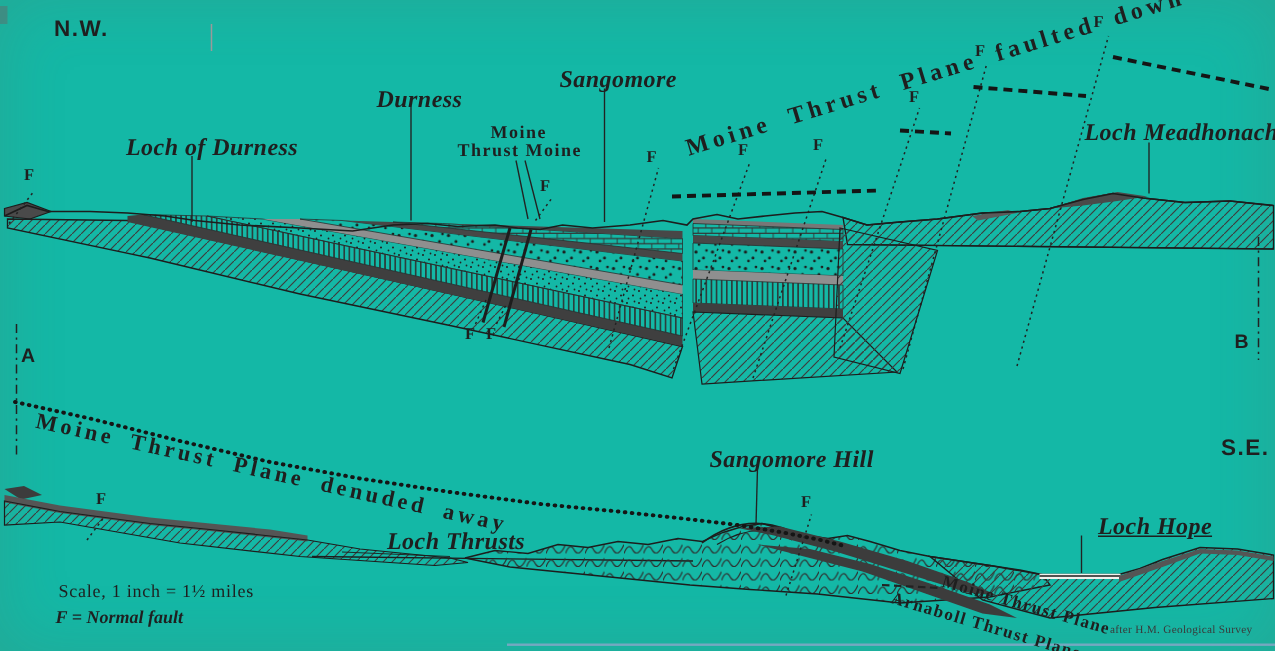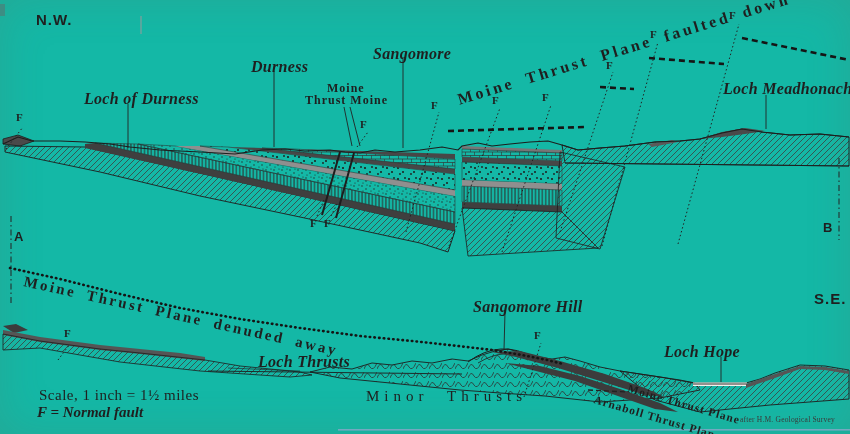--- a/index.html
+++ b/index.html
@@ -14,22 +14,22 @@
   .lbl{position:absolute;white-space:nowrap;line-height:1;color:#1f1f1f;}
   .place{font-size:16px;font-weight:bold;font-style:italic;letter-spacing:.3px;}
   .fmark{font-size:11px;font-weight:bold;font-family:"Liberation Serif",serif;}
   .compass{font-size:15px;font-weight:bold;font-family:"Liberation Sans","DejaVu Sans",sans-serif;letter-spacing:1px;}
   .marker-ab{font-size:13px;font-weight:bold;font-family:"Liberation Sans",sans-serif;}
   .bigtitle{font-size:16px;font-weight:600;letter-spacing:3px;word-spacing:6px;transform-origin:0 50%;}
   .midtitle{font-size:15px;font-weight:600;letter-spacing:2.5px;word-spacing:5px;transform-origin:0 50%;}
   .thrustlbl{font-size:12px;font-weight:600;letter-spacing:1px;text-align:center;}
   .rotlbl{font-size:11.5px;font-weight:600;letter-spacing:1px;transform-origin:0 50%;}
   .minor{font-size:15px;font-weight:500;letter-spacing:5px;word-spacing:10px;}
-  .scale1{font-size:15px;letter-spacing:.5px;}
-  .scale2{font-size:15px;font-weight:bold;font-style:italic;}
+  .scale1{font-size:12px;letter-spacing:.5px;}
+  .scale2{font-size:12px;font-weight:bold;font-style:italic;}
   .attrib{font-size:7.5px;color:#3a3a3a;letter-spacing:.2px;}
 </style>
 </head>
 <body>
 
 <div class="stage">
 
   <svg width="850" height="434" viewBox="0 0 850 434">
     <defs>
       <pattern id="hatch" width="6" height="6" patternUnits="userSpaceOnUse">
@@ -175,29 +175,28 @@
 
   <span class="lbl compass" style="left:36px;top:12px;">N.W.</span>
   <span class="lbl compass" style="left:814px;top:291px;">S.E.</span>
 
   <span class="lbl place" style="left:84px;top:91px;">Loch of Durness</span>
   <span class="lbl place" style="left:251px;top:59px;text-align:center;">Durness</span>
   <span class="lbl place" style="left:373px;top:46px;">Sangomore</span>
   <span class="lbl place" style="left:723px;top:81px;">Loch Meadhonach</span>
   <span class="lbl place" style="left:473px;top:299px;">Sangomore Hill</span>
   <span class="lbl place" style="left:258px;top:354px;">Loch Thrusts</span>
-  <span class="lbl place" style="left:664px;top:344px;">Loch Hope</span>
+  <span class="lbl place" style="left:732px;top:344px;text-decoration:underline;">Loch Hope</span>
 
   <span class="lbl thrustlbl" style="left:327px;top:82px;">Moine</span>
   <span class="lbl thrustlbl" style="left:305px;top:94px;">Thrust Moine</span>
 
   <span class="lbl bigtitle" style="left:458px;top:92px;transform:rotate(-17deg);">Moine Thrust Plane faulted down</span>
   <span class="lbl midtitle" style="left:24px;top:274px;transform:rotate(12.5deg);">Moine Thrust Plane denuded away</span>
 
-  <span class="lbl minor" style="left:366px;top:389px;">Minor Thrusts</span>
   <span class="lbl rotlbl" style="left:628px;top:383px;transform:rotate(16deg);">Moine Thrust Plane</span>
   <span class="lbl rotlbl" style="left:594px;top:394px;transform:rotate(16.5deg);">Arnaboll Thrust Plane</span>
 
   <span class="lbl fmark" style="left:16px;top:112px;">F</span>
   <span class="lbl fmark" style="left:310px;top:218px;">F</span>
   <span class="lbl fmark" style="left:324px;top:218px;">F</span>
   <span class="lbl fmark" style="left:360px;top:119px;">F</span>
   <span class="lbl fmark" style="left:431px;top:100px;">F</span>
   <span class="lbl fmark" style="left:492px;top:95px;">F</span>
   <span class="lbl fmark" style="left:542px;top:92px;">F</span>

